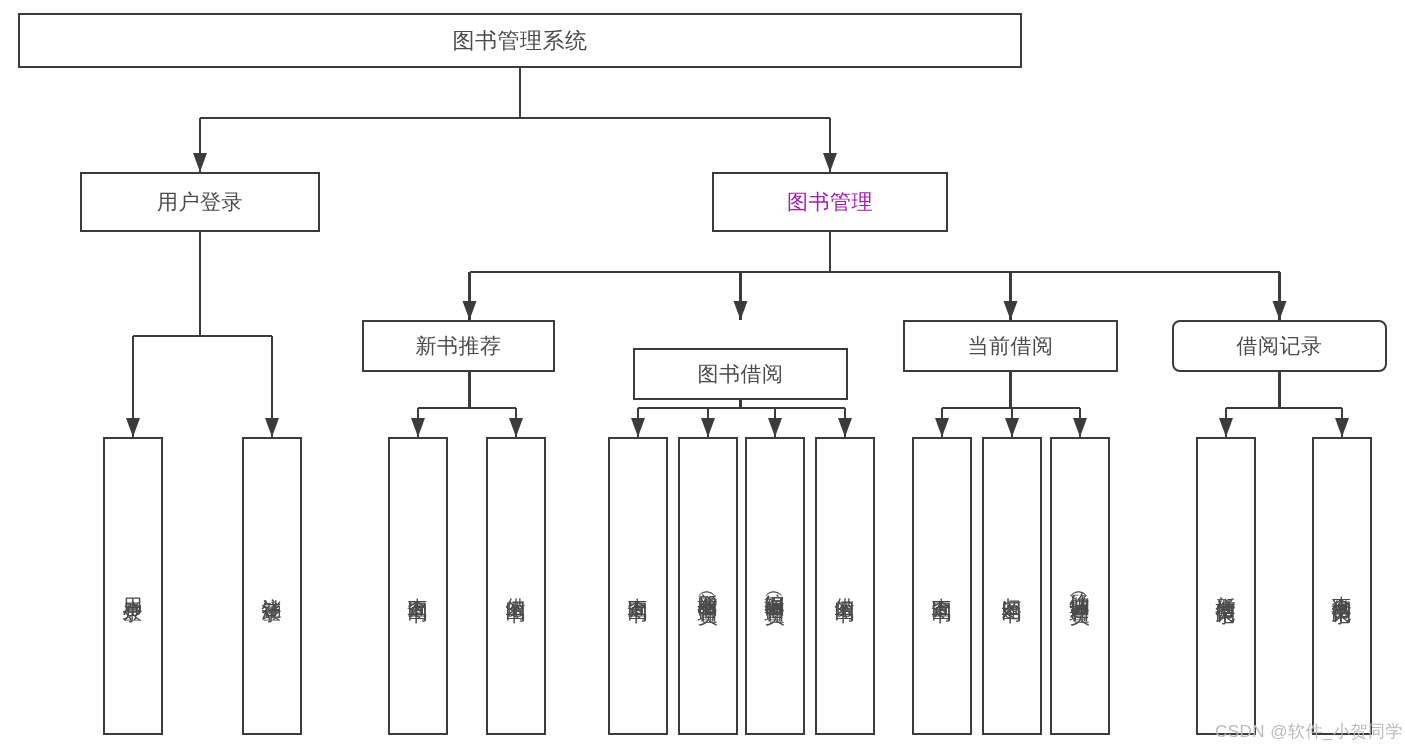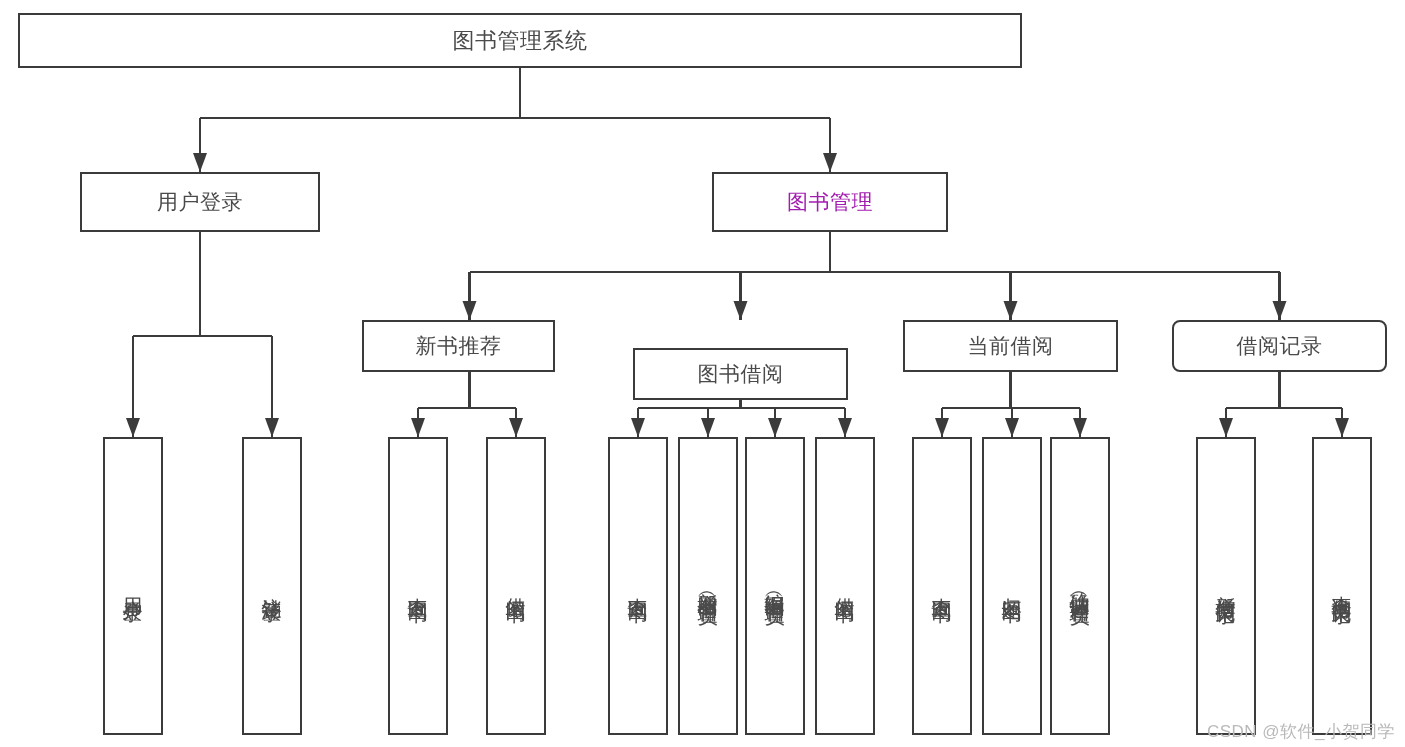--- a/index.html
+++ b/index.html
@@ -46,21 +46,21 @@
     text-orientation: upright;
     font-size: 20px;
     letter-spacing: 2px;
     line-height: 1;
   }
   .node.root .node-label {
     font-size: 22px;
   }
   #watermark {
     position: absolute;
-    right: 10px;
+    right: 2px;
     bottom: 4px;
     color: #b9b9b9;
     font-size: 17px;
     letter-spacing: 0.5px;
     white-space: nowrap;
     pointer-events: none;
     margin-left: 20px;
   }
 </style>
 </head>

